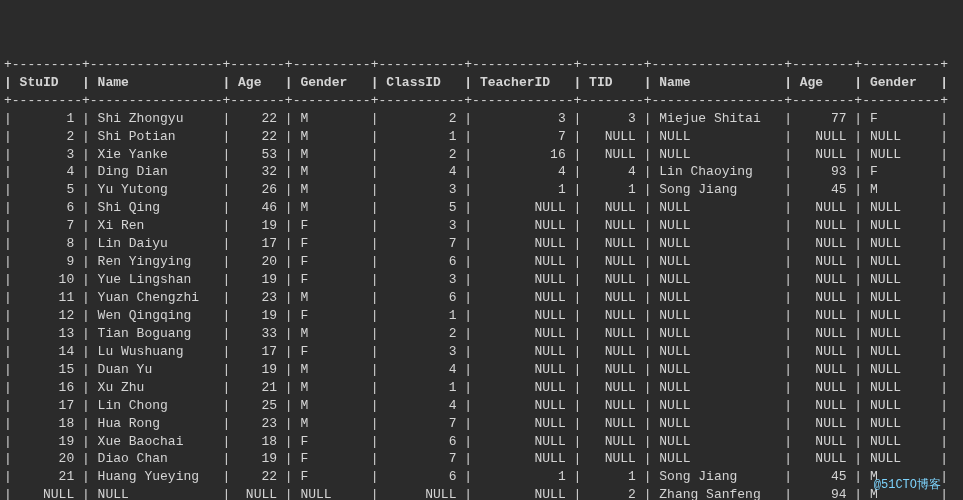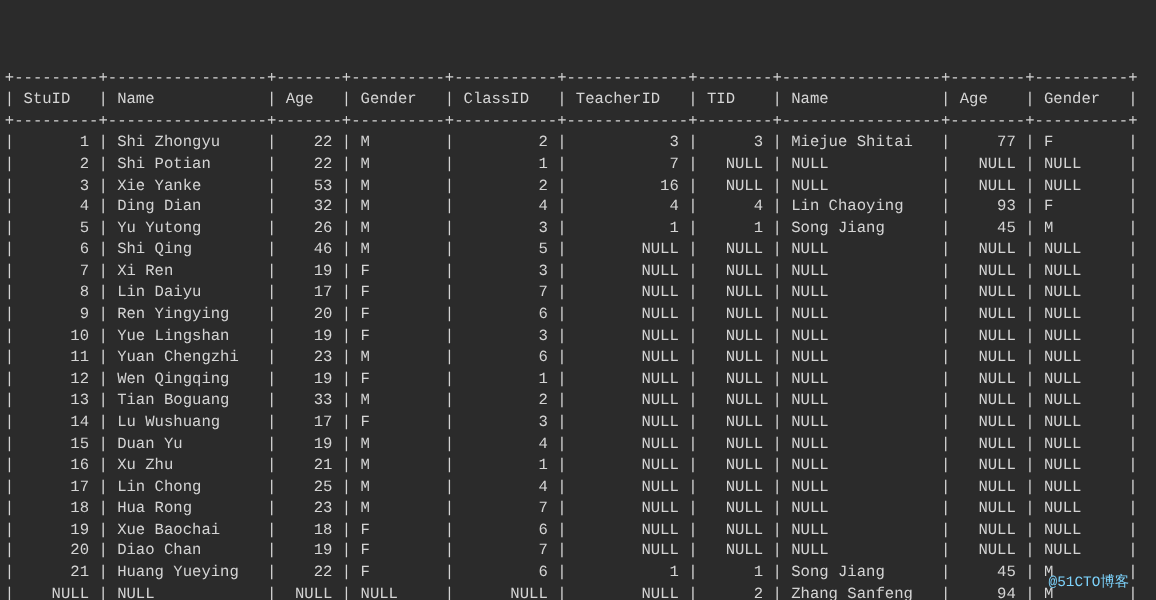--- a/index.html
+++ b/index.html
@@ -10,21 +10,21 @@
     font-size: 13px;
     color: #d4d4d4;
     white-space: pre;
     line-height: 1.38;
     width: 963px;
     height: 500px;
     overflow: hidden;
     position: relative;
   }
   .wrap { padding: 2px 4px; }
-  .hdr { font-weight: normal; text-align: right; }
+  .hdr { font-weight: bold; text-align: right; }
   .watermark {
     position: absolute;
     bottom: 6px;
     right: 22px;
     color: #7dd3fc;
     font-size: 12px;
   }
 </style>
 </head>
 <body>

